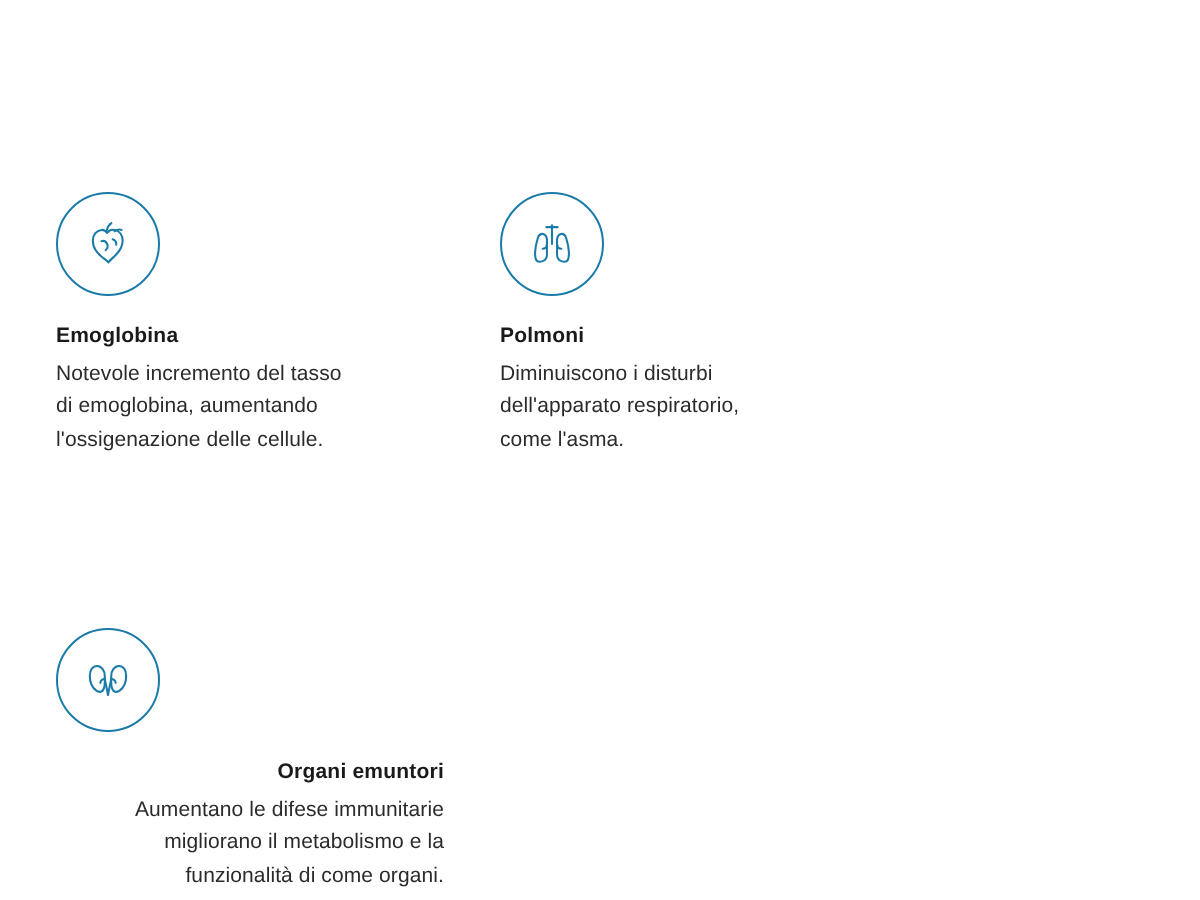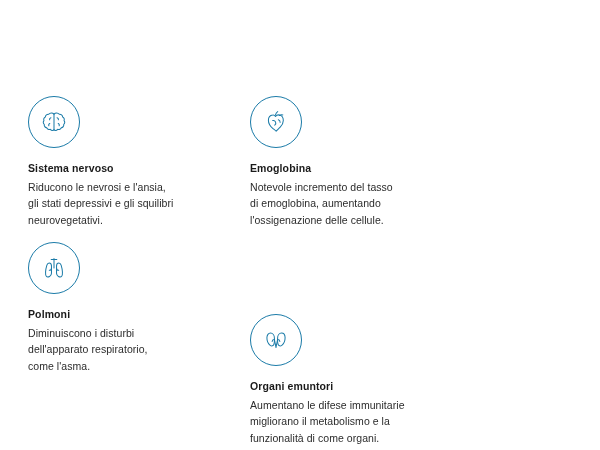--- a/index.html
+++ b/index.html
@@ -64,34 +64,20 @@
     letter-spacing: 0.005em;
     white-space: pre-line;
   }
 </style>
 </head>
 <body>
 
 <div class="page">
   <div class="grid">
 
-    <div class="card">
-      <div class="icon-wrap">
-        <svg width="30" height="30" viewBox="0 0 32 32" fill="none" stroke="#1b7ba8" stroke-width="1.1" stroke-linecap="round" stroke-linejoin="round">
-          <path d="M16 7.5c-1.6-1.6-4.2-1.5-5.6.2-1.8-.3-3.5 1-3.6 2.9-1.5.6-2.2 2.4-1.5 3.9-1.1 1.2-1 3.1.3 4.1-.3 1.7.9 3.3 2.6 3.5.5 1.6 2.3 2.4 3.8 1.7.9 1.3 2.7 1.6 4 .6"></path>
-          <path d="M16 7.5c1.6-1.6 4.2-1.5 5.6.2 1.8-.3 3.5 1 3.6 2.9 1.5.6 2.2 2.4 1.5 3.9 1.1 1.2 1 3.1-.3 4.1.3 1.7-.9 3.3-2.6 3.5-.5 1.6-2.3 2.4-3.8 1.7-.9 1.3-2.7 1.6-4 .6"></path>
-          <path d="M16 7.5v17"></path>
-          <path d="M12.7 11.4c-1 .3-1.6 1.3-1.4 2.3M19.3 11.4c1 .3 1.6 1.3 1.4 2.3M11.5 17.6c-1 .4-1.4 1.5-1 2.4M20.5 17.6c1 .4 1.4 1.5 1 2.4"></path>
-        </svg>
-      </div>
-      <div class="card-title">Sistema nervoso</div>
-      <div class="card-text">Riducono le nevrosi e l'ansia,
-gli stati depressivi e gli squilibri
-neurovegetativi.</div>
-    </div>
 
     <div class="card">
       <div class="icon-wrap">
         <svg width="30" height="30" viewBox="0 0 32 32" fill="none" stroke="#1b7ba8" stroke-width="1.1" stroke-linecap="round" stroke-linejoin="round">
           <path d="M12.5 8.5c-2.8.3-4.6 2.6-4.6 5.6 0 3.6 2.2 6.6 4.6 8.6 1.6 1.3 3 2.2 3.7 3.1.8-1.2 2.6-2.5 4.3-4.3 2-2.1 3.3-4.6 3.3-7.2 0-3-1.6-5.3-4.2-5.8-1.9-.4-3.4.5-4.1 1.6-.7-1.1-1.8-1.8-3-1.6z"></path>
           <path d="M15.3 8.7c.5-1.6 1.3-3 2.5-3.8M19.5 9.1c1.2-.8 2.5-1 3.8-.6"></path>
           <path d="M12.5 14.5c1.3-.4 2.4.2 3 1.4.6 1.2.2 2.6-.8 3.4M18.5 13.5c1.2.4 2 1.6 1.9 2.9"></path>
         </svg>
       </div>
       <div class="card-title">Emoglobina</div>
@@ -109,21 +95,21 @@
           <path d="M13.2 16.5c0 1.3-1 2-2.2 2M18.8 16.5c0 1.3 1 2 2.2 2"></path>
           <path d="M13 7h6"></path>
         </svg>
       </div>
       <div class="card-title">Polmoni</div>
       <div class="card-text">Diminuiscono i disturbi
 dell'apparato respiratorio,
 come l'asma.</div>
     </div>
 
-    <div class="card" style="margin-top:72px;">
+    <div class="card" style="margin-top:72px;text-align:right;">
       <div class="icon-wrap">
         <svg width="30" height="30" viewBox="0 0 32 32" fill="none" stroke="#1b7ba8" stroke-width="1.1" stroke-linecap="round" stroke-linejoin="round">
           <path d="M14.3 14c0-3.1-1.9-5.5-4.1-5.5-2.3 0-3.9 2.1-3.9 5.2 0 3.6 1.6 6.6 3.5 8 1.6 1.2 3.3.6 3.9-.9.4-1 .6-2.2.6-3.4V14z"></path>
           <path d="M17.7 14c0-3.1 1.9-5.5 4.1-5.5 2.3 0 3.9 2.1 3.9 5.2 0 3.6-1.6 6.6-3.5 8-1.6 1.2-3.3.6-3.9-.9-.4-1-.6-2.2-.6-3.4V14z"></path>
           <path d="M14.3 15.5c-1.3 0-2.2.9-2.4 2M17.7 15.5c1.3 0 2.2.9 2.4 2"></path>
           <path d="M14.3 15.5c.4 2.2 1.1 5 1.7 8.5M17.7 15.5c-.4 2.2-1.1 5-1.7 8.5"></path>
         </svg>
       </div>
       <div class="card-title">Organi emuntori</div>
       <div class="card-text">Aumentano le difese immunitarie

